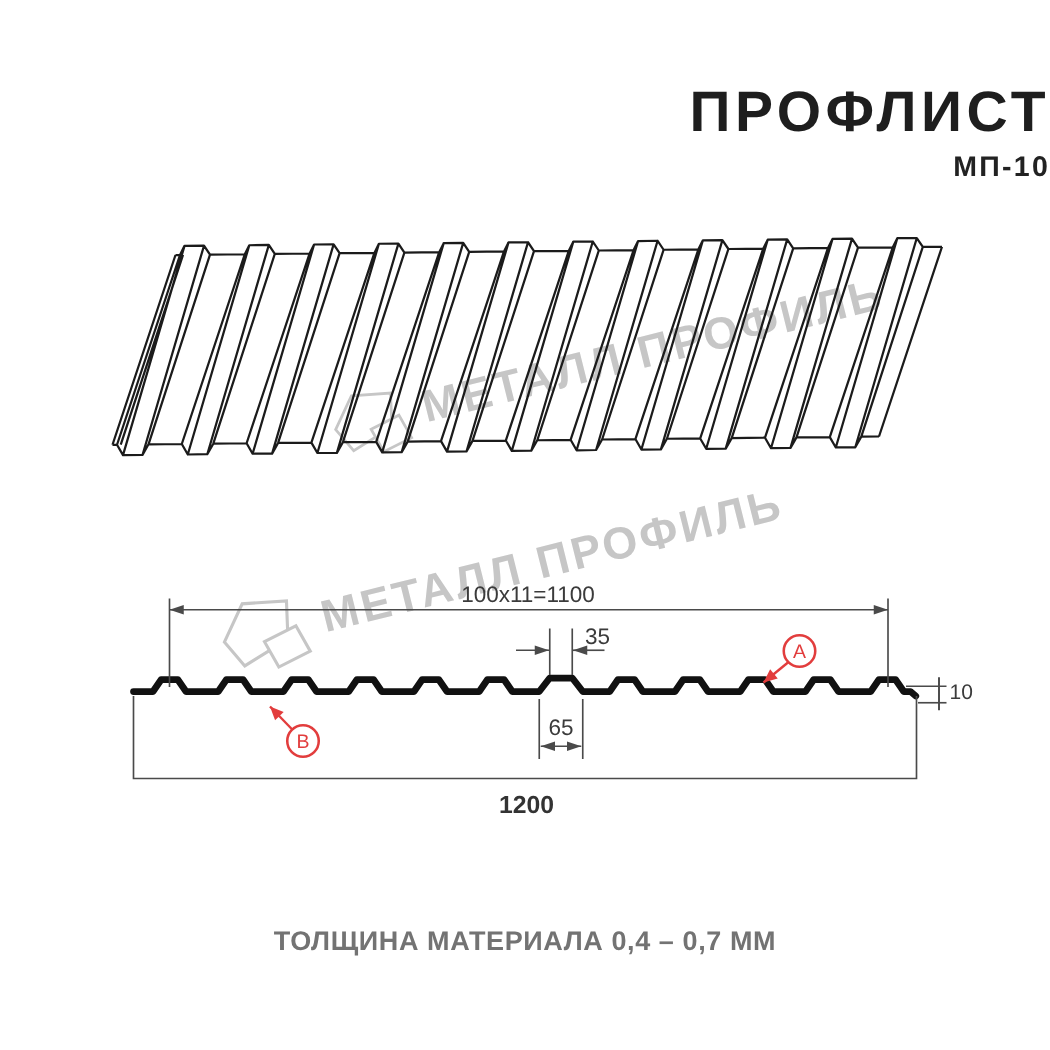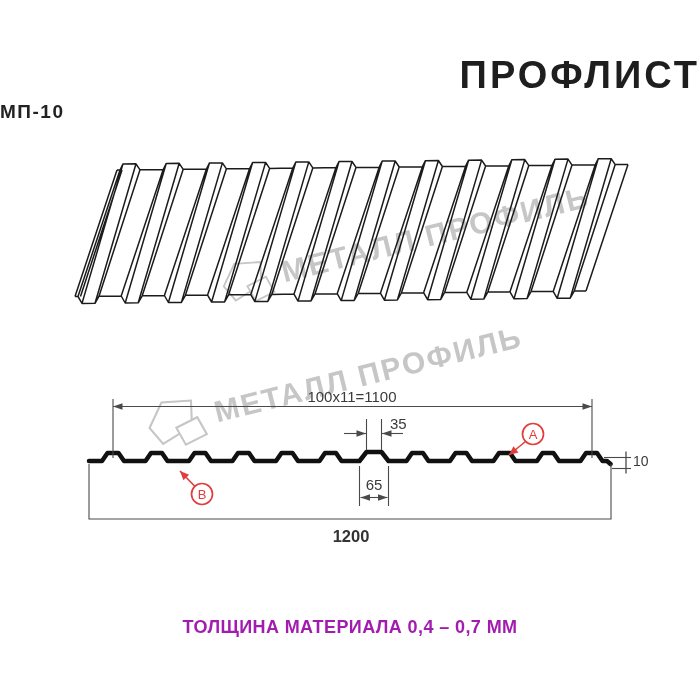--- a/index.html
+++ b/index.html
@@ -1,23 +1,23 @@
 <!DOCTYPE html>
 <html><head>
 <meta charset="utf-8">
 <style>
   html,body{margin:0;padding:0;background:#fff;}
   .page{position:relative;width:700px;height:700px;background:#fff;overflow:hidden;
         font-family:"Liberation Sans", sans-serif;}
   .title{position:absolute;top:54px;left:0;width:700px;text-align:right;
          font-size:38px;font-weight:bold;letter-spacing:3px;color:#1e1e1e;}
-  .subtitle{position:absolute;top:101px;left:0;width:700px;text-align:left;
+  .subtitle{position:absolute;top:101px;left:0;width:700px;text-align:right;
             font-size:19px;font-weight:bold;letter-spacing:1.5px;color:#222;}
   .footer-note{position:absolute;top:617px;left:0;width:700px;text-align:center;
-               font-size:18px;font-weight:bold;letter-spacing:.4px;color:#a21caf;}
+               font-size:18px;font-weight:bold;letter-spacing:.4px;color:#737373;}
   .watermark{position:absolute;display:flex;align-items:center;gap:9px;z-index:1;
              transform:rotate(-14deg);transform-origin:0 50%;pointer-events:none;}
   .watermark .wm-text{font-size:30px;font-weight:bold;letter-spacing:2px;color:#c6c6c6;white-space:nowrap;}
   .wm-logo{flex:0 0 auto;}
   svg.art{position:absolute;left:0;top:0;z-index:2;}
   .dim-text{font-size:15px;fill:#3b3b3b;}
   .dim-text-bold{font-size:16.5px;font-weight:bold;fill:#333;}
   .red-label{font-size:13px;fill:#e23d3d;}
 </style>
 </head>

